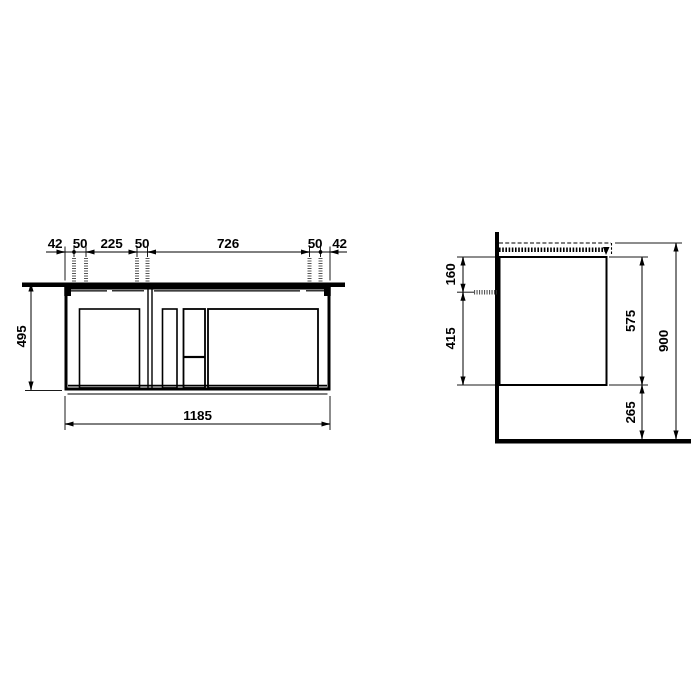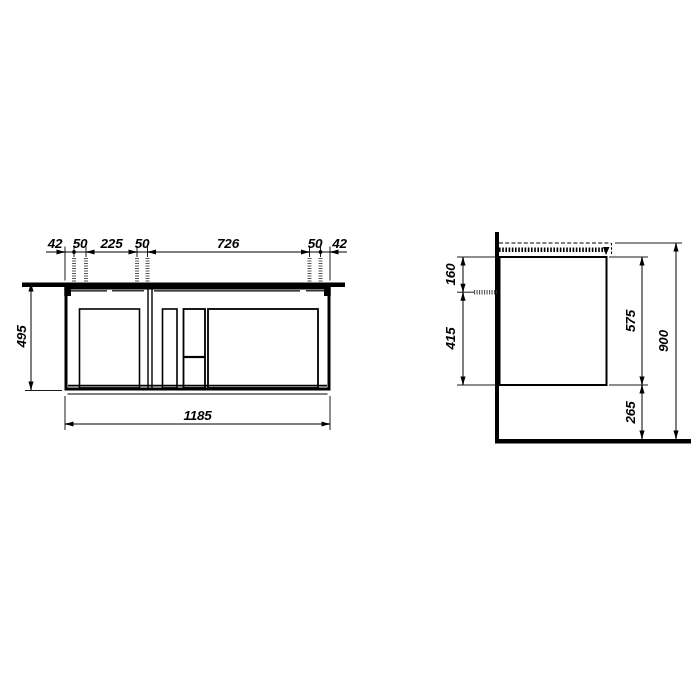--- a/index.html
+++ b/index.html
@@ -1,16 +1,16 @@
 <!DOCTYPE html>
 <html><head>
 <meta charset="utf-8">
 <style>
   html,body{margin:0;padding:0;background:#ffffff;}
-  .stage{position:relative;width:700px;height:700px;background:#ffffff;overflow:hidden;font-style:italic;}
+  .stage{position:relative;width:700px;height:700px;background:#ffffff;overflow:hidden;}
   svg{position:absolute;top:0;left:0;}
   text.dim{
     font-family:"Liberation Sans","DejaVu Sans",sans-serif;
     font-weight:bold;
     font-size:13.5px;
     fill:#000000;
     letter-spacing:-0.2px;
   }
   .ln{stroke:#000;fill:none;}
   .thin{stroke-width:1;}

